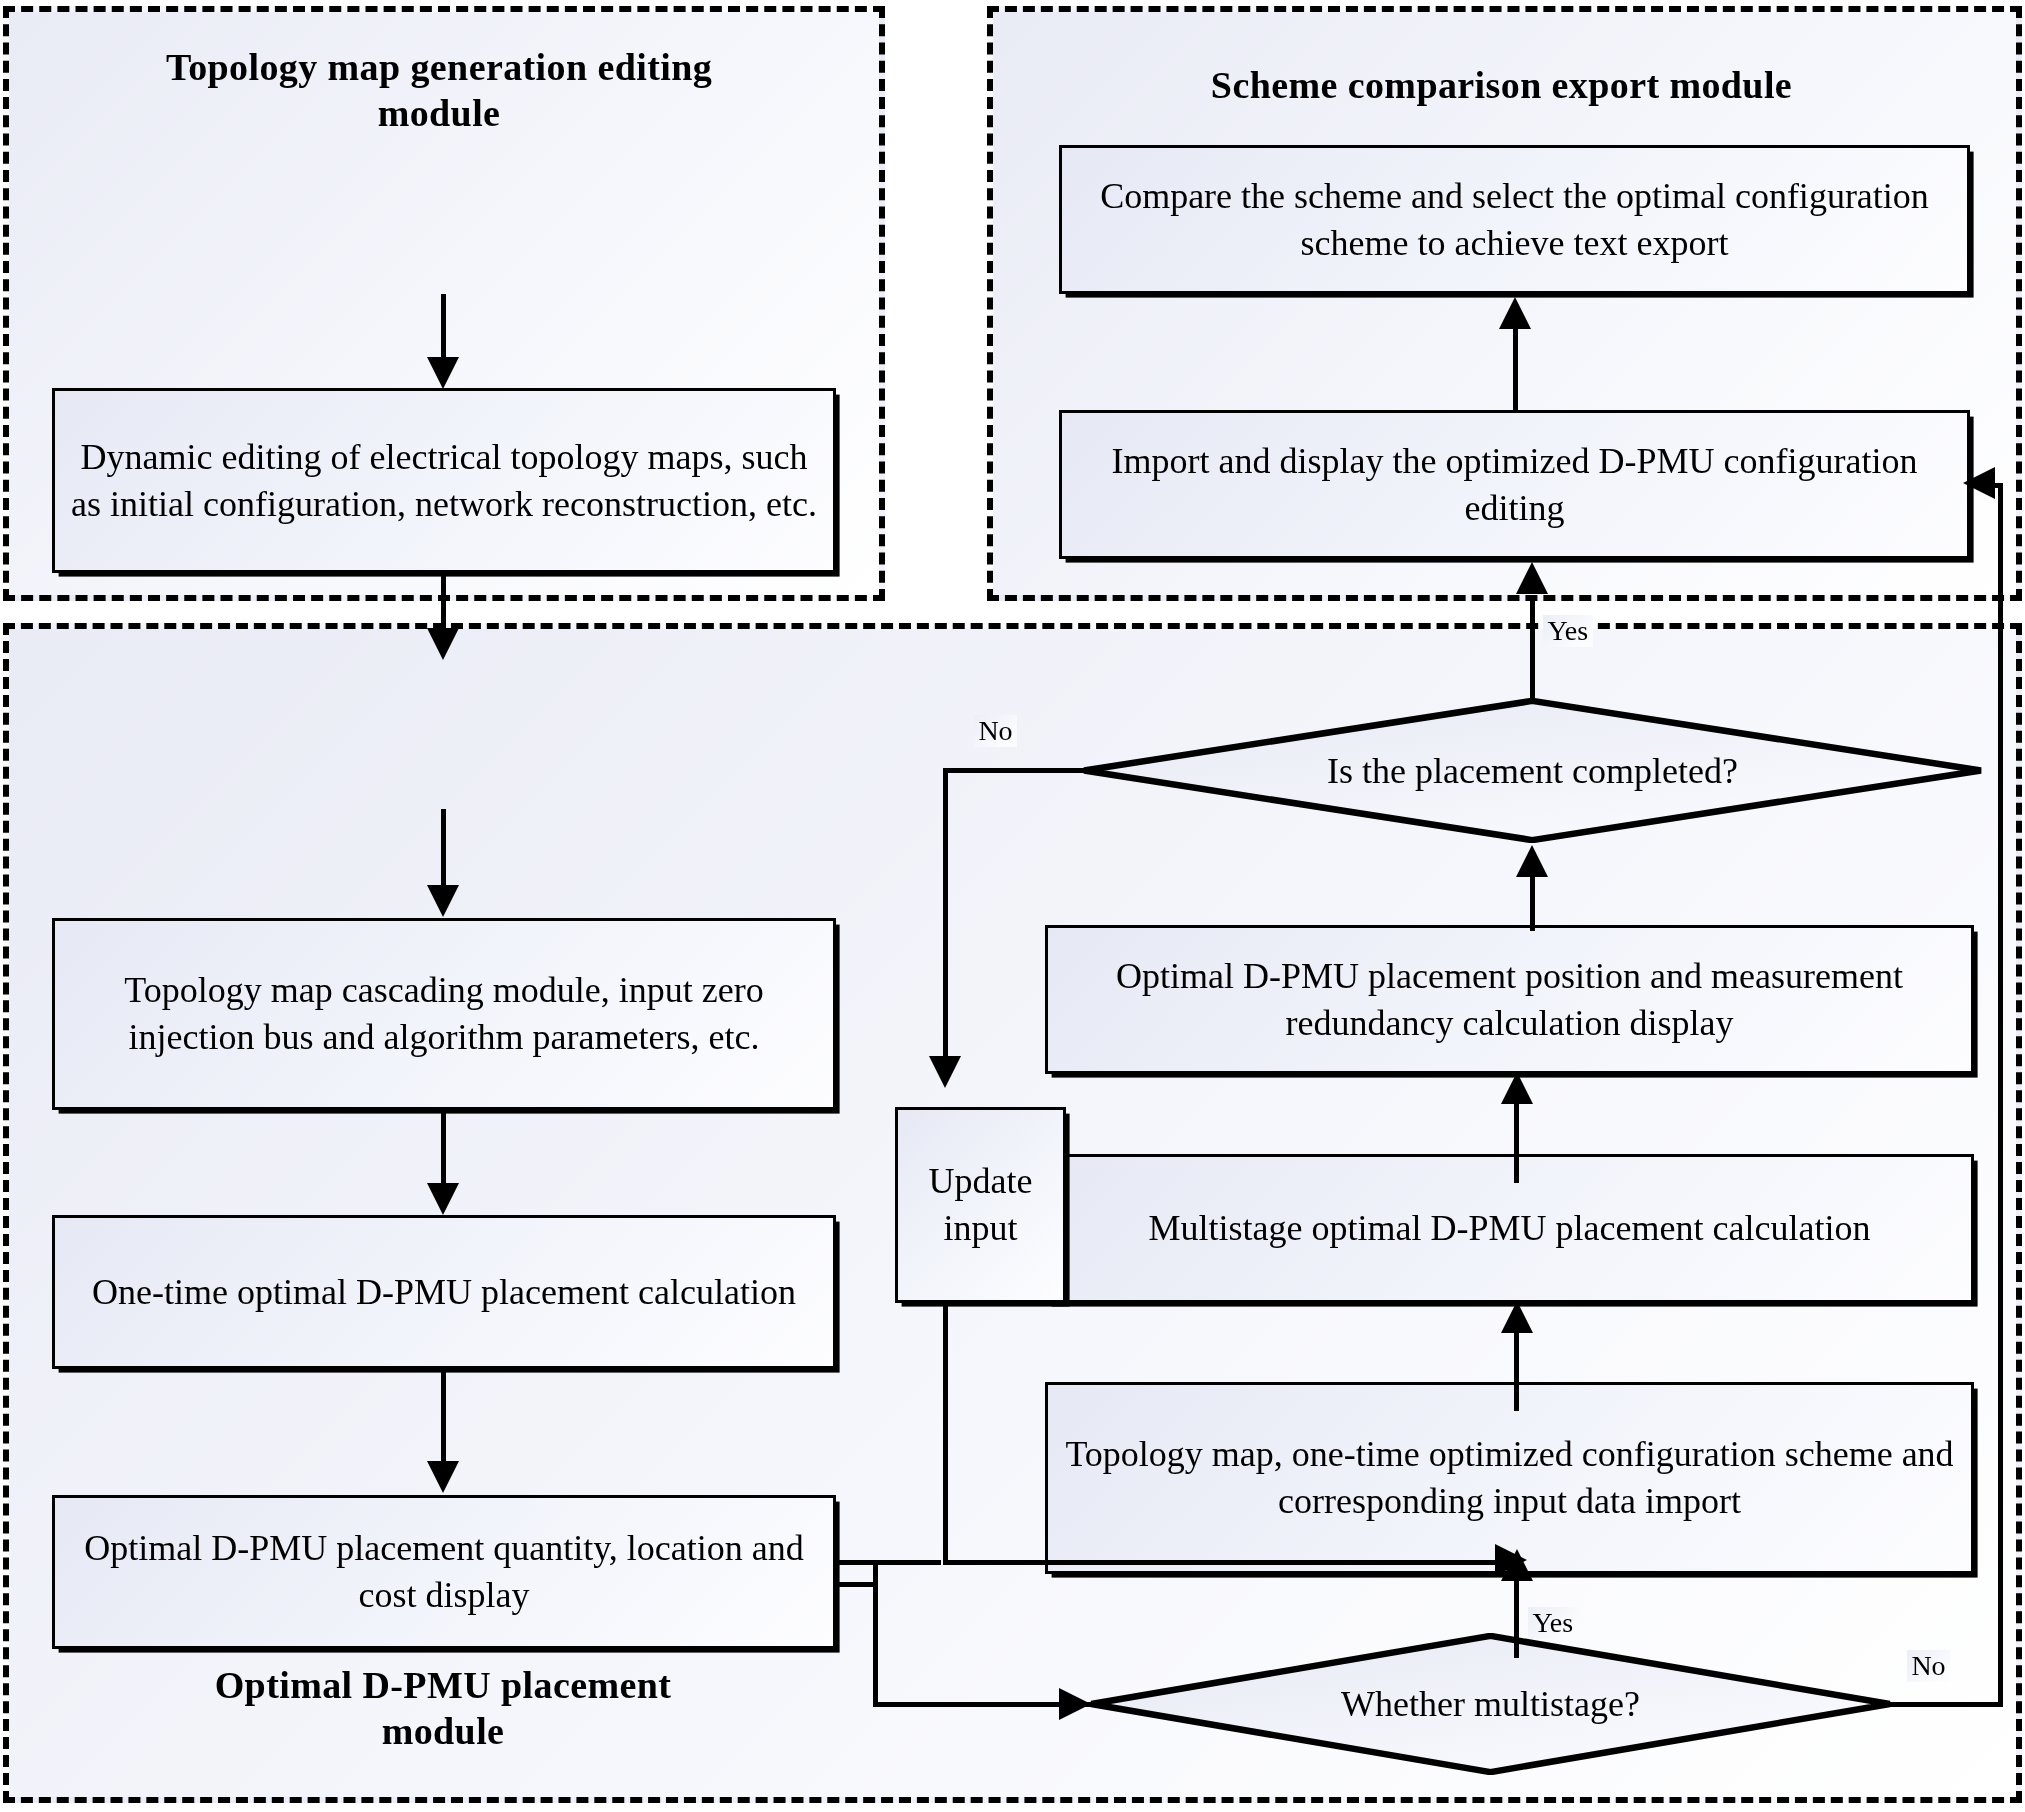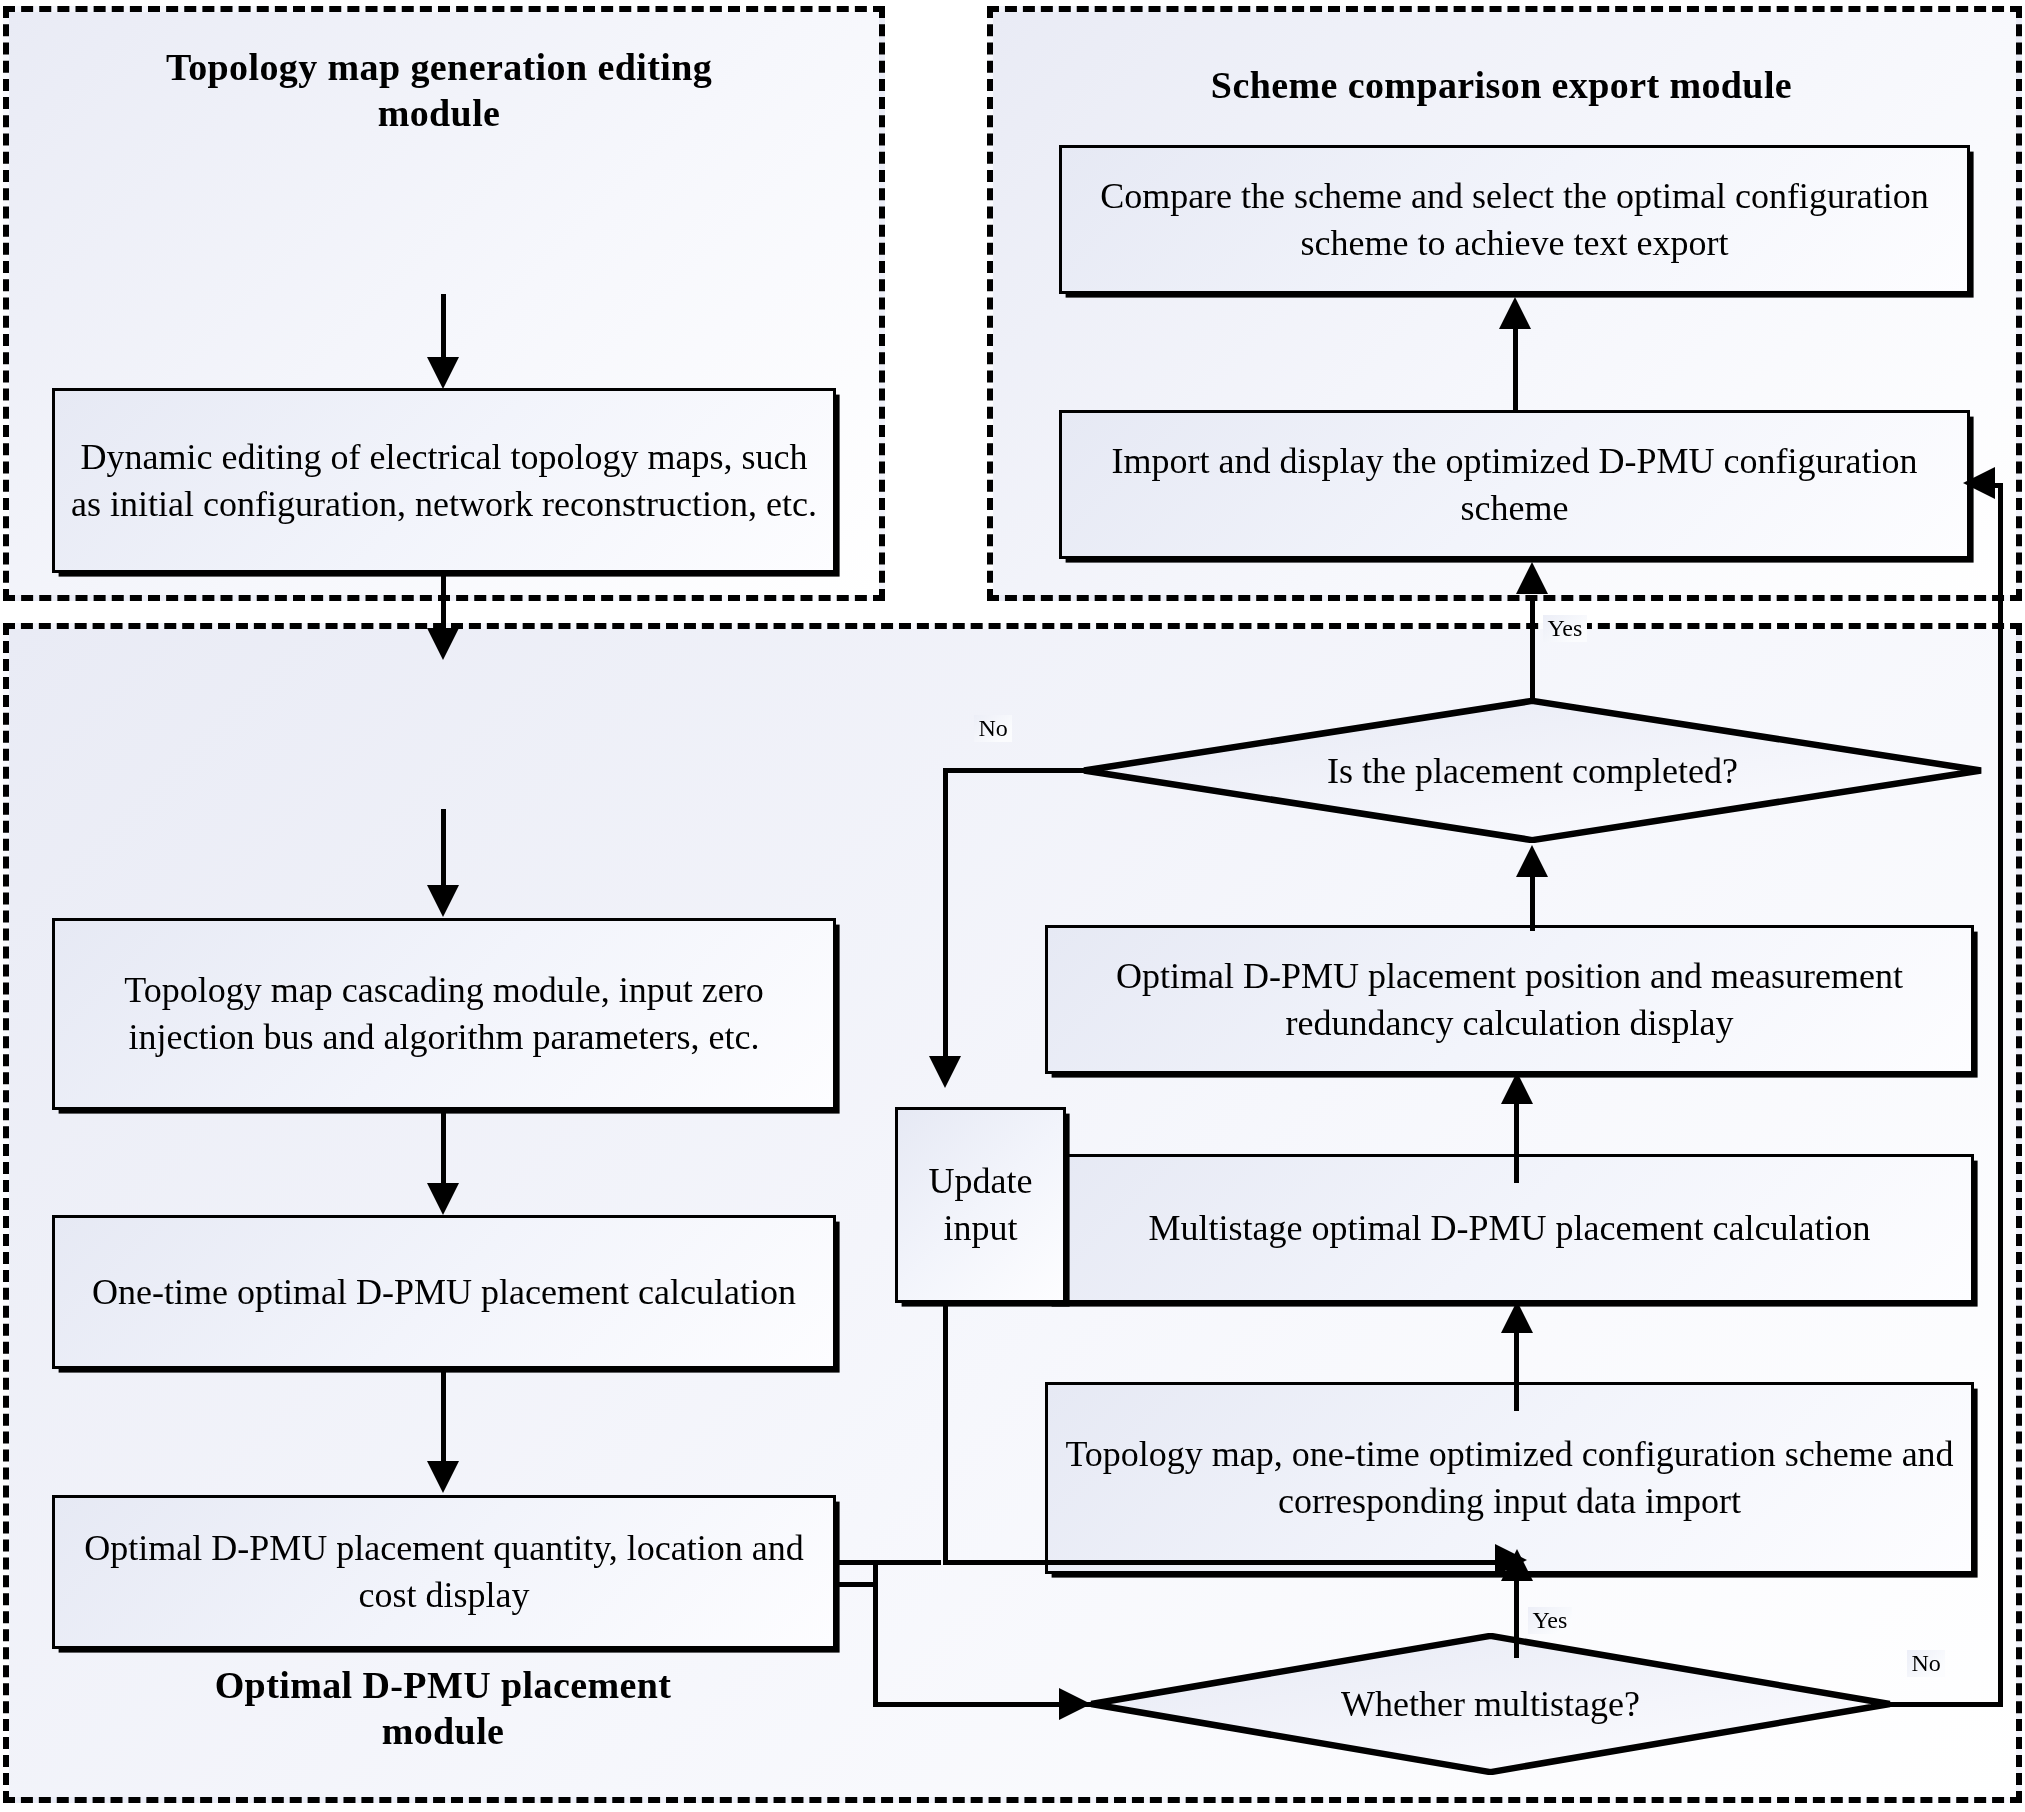--- a/index.html
+++ b/index.html
@@ -68,21 +68,21 @@
 
   .arrow{position:absolute;width:0;height:0;}
   .arrow.down{border-left:16.7px solid transparent;border-right:16.7px solid transparent;border-top:32px solid #000;}
   .arrow.up{border-left:16.7px solid transparent;border-right:16.7px solid transparent;border-bottom:32px solid #000;}
   .arrow.right{border-top:16.7px solid transparent;border-bottom:16.7px solid transparent;border-left:32px solid #000;}
   .arrow.left{border-top:16.7px solid transparent;border-bottom:16.7px solid transparent;border-right:32px solid #000;}
 
   
   .elabel{
     position:absolute;
-    font-size:24px;
+    font-size:28px;
     color:#000;
     background:linear-gradient(135deg,#eceef7 0%,#fbfcfe 80%);
     padding:0 4.4px;
     white-space:nowrap;
   }
 </style>
 </head>
 <body>
 
 <div id="stage">
@@ -110,21 +110,21 @@
 
 
   <div class="node" style="left:52px;top:918px;width:784px;height:192px;">Topology map cascading module, input zero injection bus and algorithm parameters, etc.</div>
 
   <div class="node" style="left:52px;top:1215px;width:784px;height:154px;">One-time optimal D-PMU  placement calculation</div>
 
   <div class="node" style="left:52px;top:1495px;width:784px;height:154px;">Optimal D-PMU placement quantity, location and  cost display</div>
 
   <div class="node" style="left:1059px;top:145px;width:911px;height:149px;">Compare the scheme and select the optimal configuration scheme to achieve text export</div>
 
-  <div class="node" style="left:1059px;top:410px;width:911px;height:149px;">Import and display the optimized D-PMU configuration scheme</div>
+  <div class="node" style="left:1059px;top:410px;width:911px;height:149px;">Import and display the optimized D-PMU configuration editing</div>
 
   <div class="node" style="left:1045px;top:925px;width:929px;height:149px;">Optimal D-PMU placement position and measurement redundancy calculation display</div>
 
   <div class="node" style="left:1045px;top:1154px;width:929px;height:149px;">Multistage optimal D-PMU  placement calculation</div>
 
   <div class="node" style="left:1045px;top:1382px;width:929px;height:192px;">Topology map, one-time optimized configuration scheme and corresponding input data import</div>
 
   <div class="node small" style="left:860px;top:1107px;width:171px;height:196px;flex-direction:column;">Update input</div>
 
   <div class="diamond" style="left:1081px;top:698px;width:903px;height:145px;">

